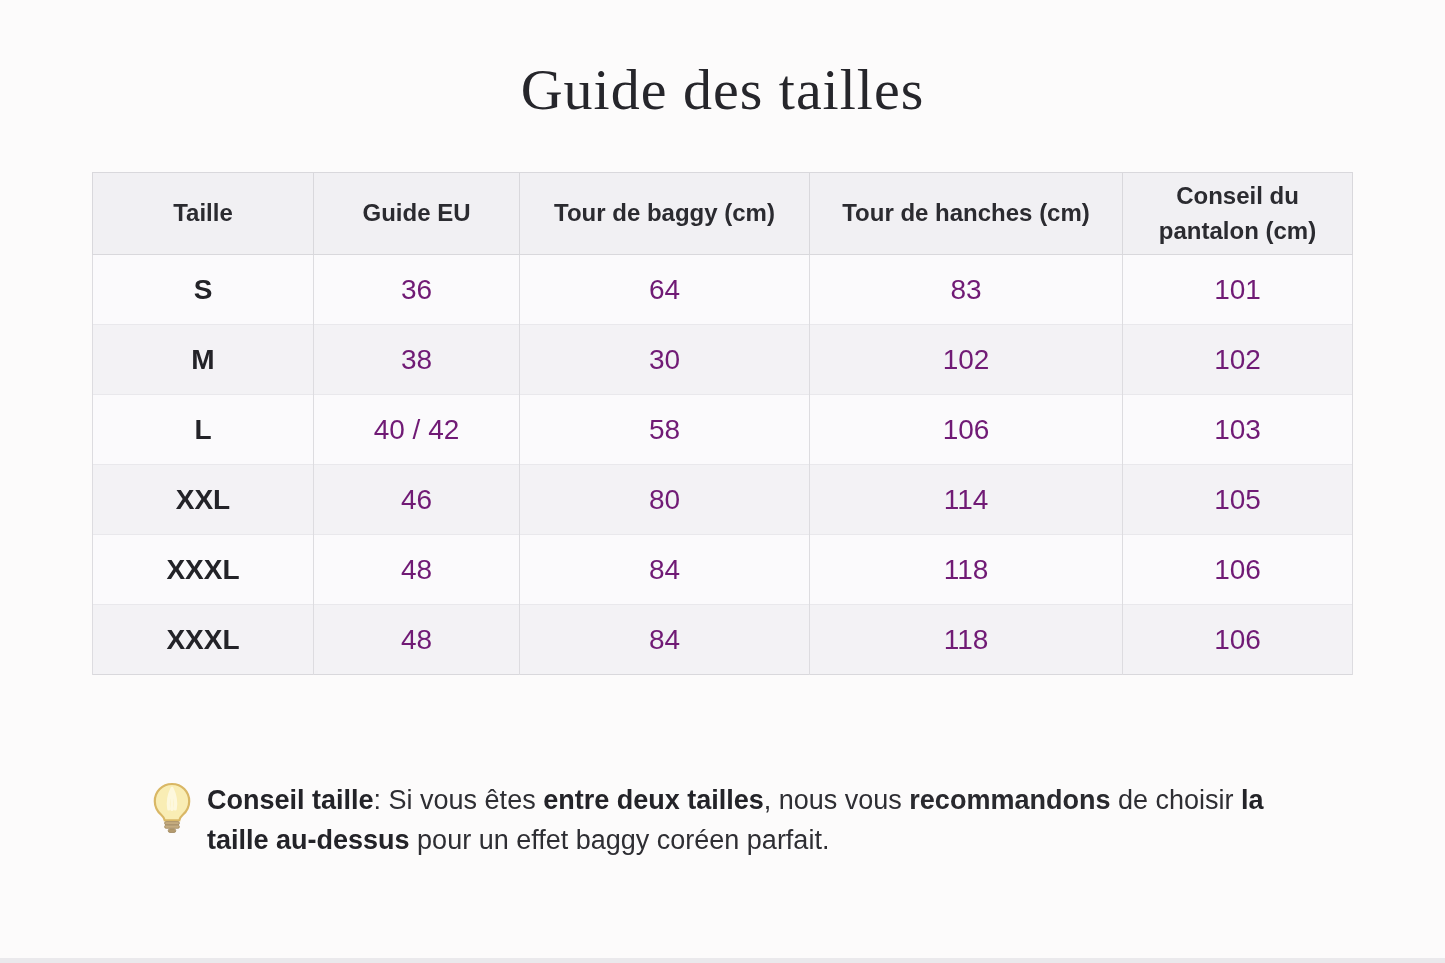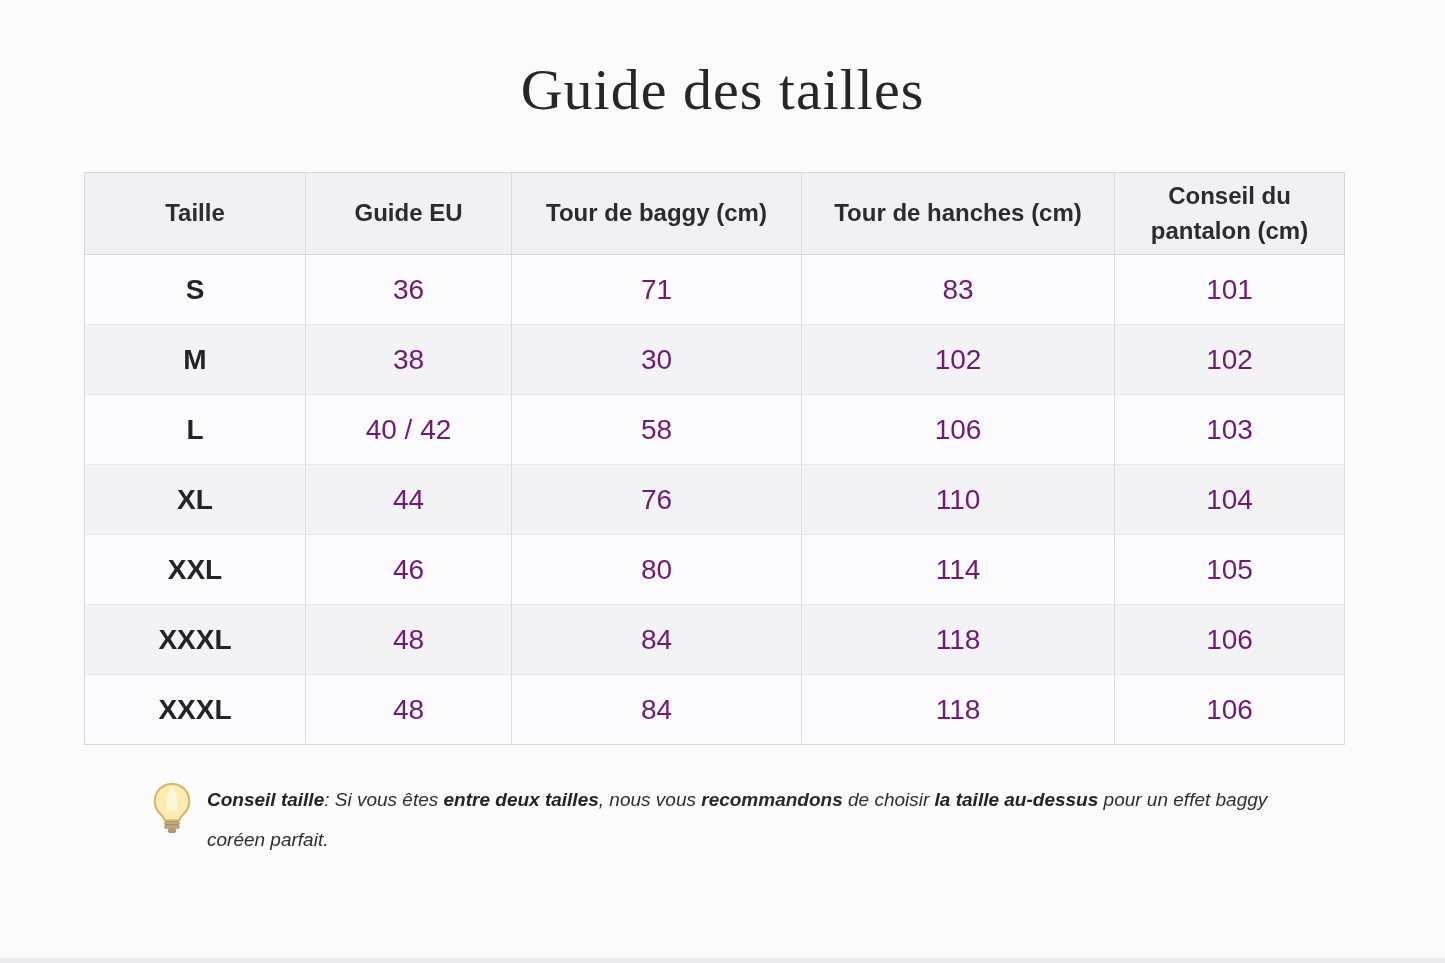--- a/index.html
+++ b/index.html
@@ -24,21 +24,21 @@
     font-family: "Liberation Serif", serif;
     font-weight: 400;
     font-size: 58px;
     letter-spacing: 1px;
     color: #26262b;
   }
 
   table.size-table {
     position: absolute;
     top: 172px;
-    left: 84px;
+    left: 92px;
     width: 1260px;
     border-collapse: collapse;
     table-layout: fixed;
     border: 1px solid #d9d8dc;
   }
   .size-table th {
     background: #f1f0f3;
     height: 82px;
     font-size: 24px;
     font-weight: 600;
@@ -69,24 +69,23 @@
     left: 152px;
     top: 780px;
     display: flex;
     align-items: flex-start;
     gap: 15px;
   }
   .bulb { flex: 0 0 auto; display: block; margin-top: 2px; }
   .note-text {
     margin: 0;
     width: 1110px;
-    font-size: 19px;
+    font-size: 27px;
     line-height: 40px;
     color: #2e2e33;
-    font-style: italic;
   }
   .note-text .b  { font-weight: 700; color: #232328; }
   .note-text .sb { font-weight: 600; color: #29292e; }
 
   .bottom-strip {
     position: absolute;
     left: 0;
     bottom: 0;
     width: 100%;
     height: 5px;
@@ -112,44 +111,37 @@
       <th>Guide EU</th>
       <th>Tour de baggy (cm)</th>
       <th>Tour de hanches (cm)</th>
       <th>Conseil du pantalon (cm)</th>
     </tr>
   </thead>
   <tbody>
     <tr>
       <td class="size-col">S</td>
       <td>36</td>
-      <td>71</td>
+      <td>64</td>
       <td>83</td>
       <td>101</td>
     </tr>
     <tr>
       <td class="size-col">M</td>
       <td>38</td>
       <td>30</td>
       <td>102</td>
       <td>102</td>
     </tr>
     <tr>
       <td class="size-col">L</td>
       <td>40 / 42</td>
       <td>58</td>
       <td>106</td>
       <td>103</td>
-    </tr>
-    <tr>
-      <td class="size-col">XL</td>
-      <td>44</td>
-      <td>76</td>
-      <td>110</td>
-      <td>104</td>
     </tr>
     <tr>
       <td class="size-col">XXL</td>
       <td>46</td>
       <td>80</td>
       <td>114</td>
       <td>105</td>
     </tr>
     <tr>
       <td class="size-col">XXXL</td>

